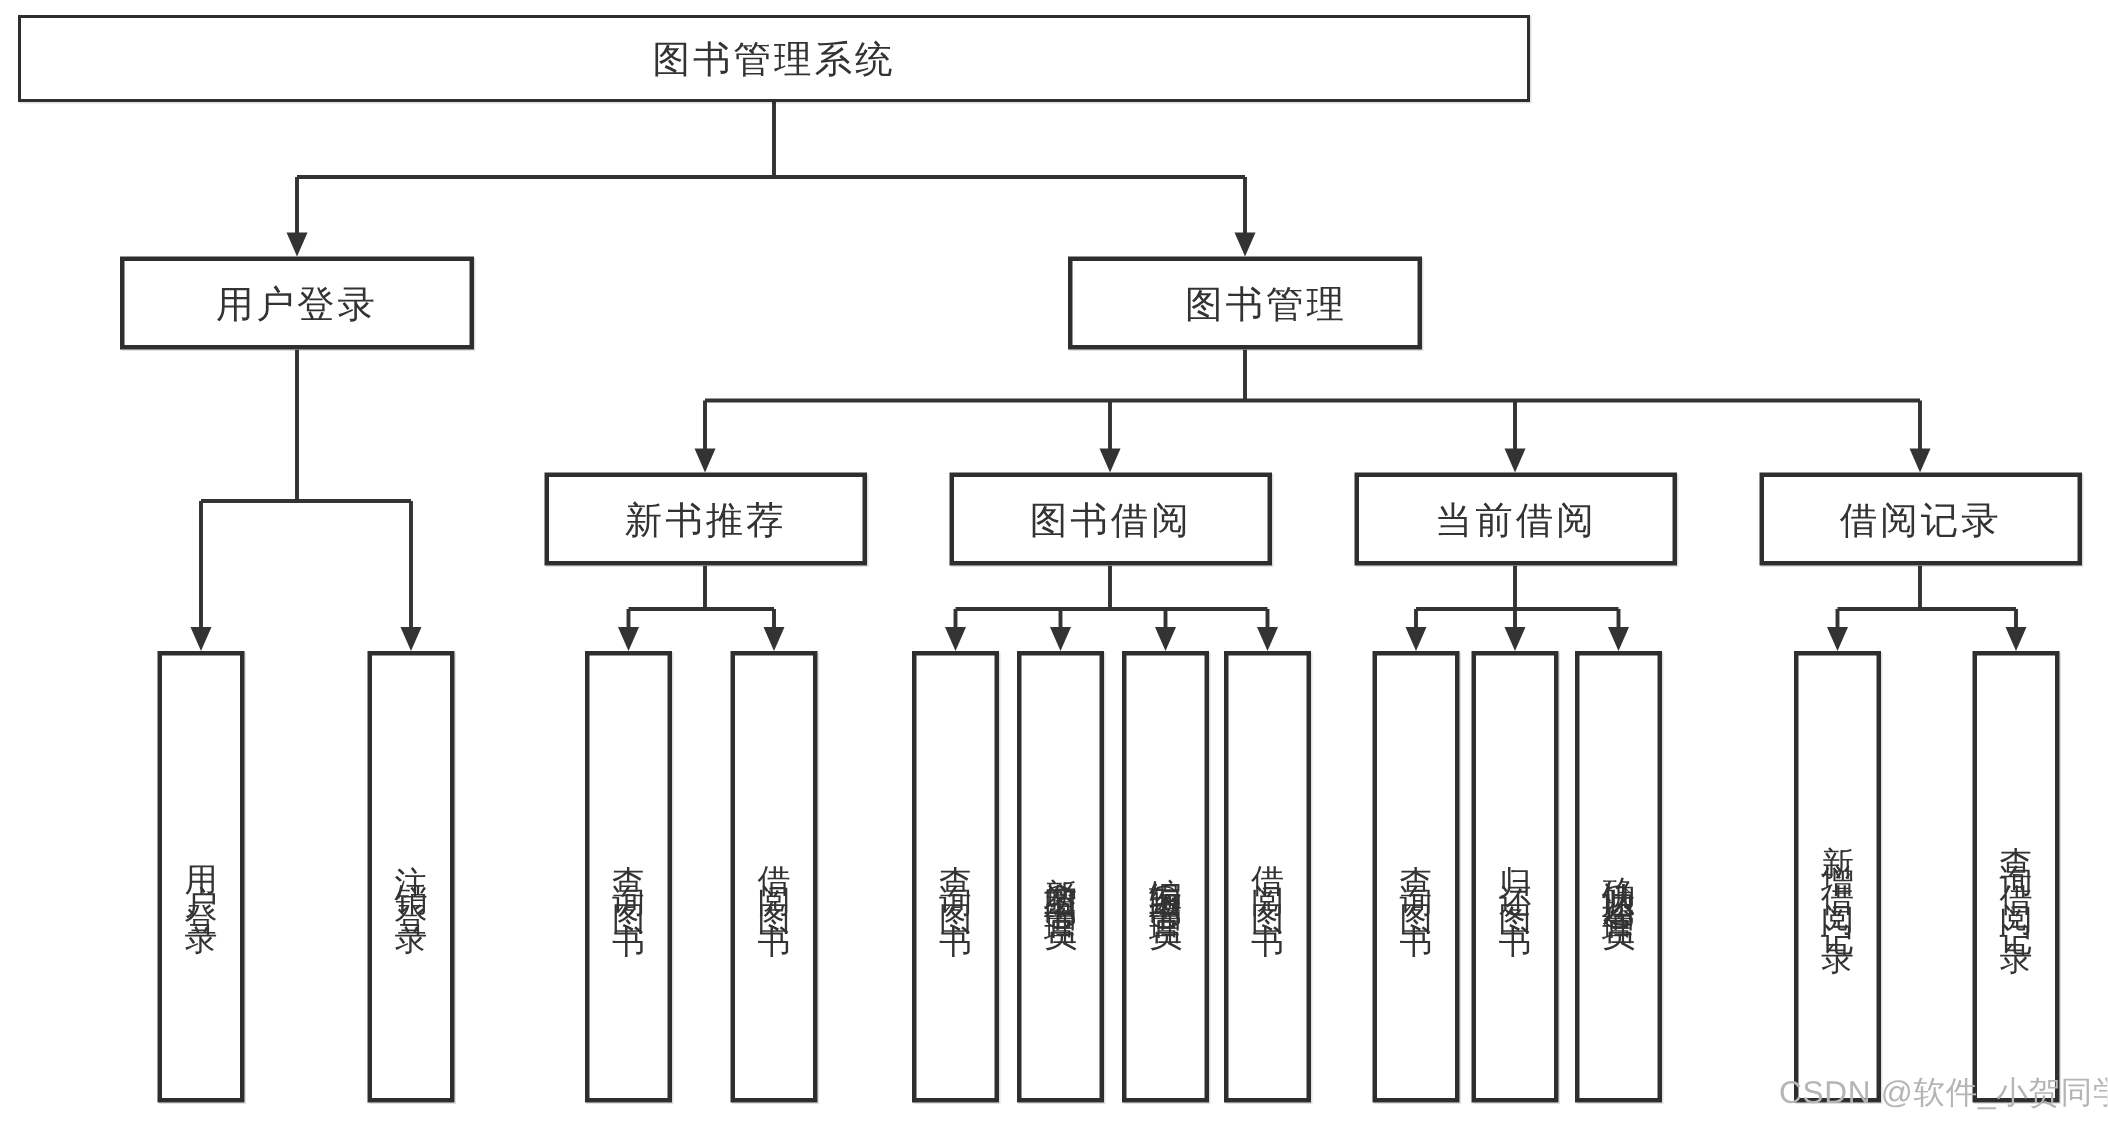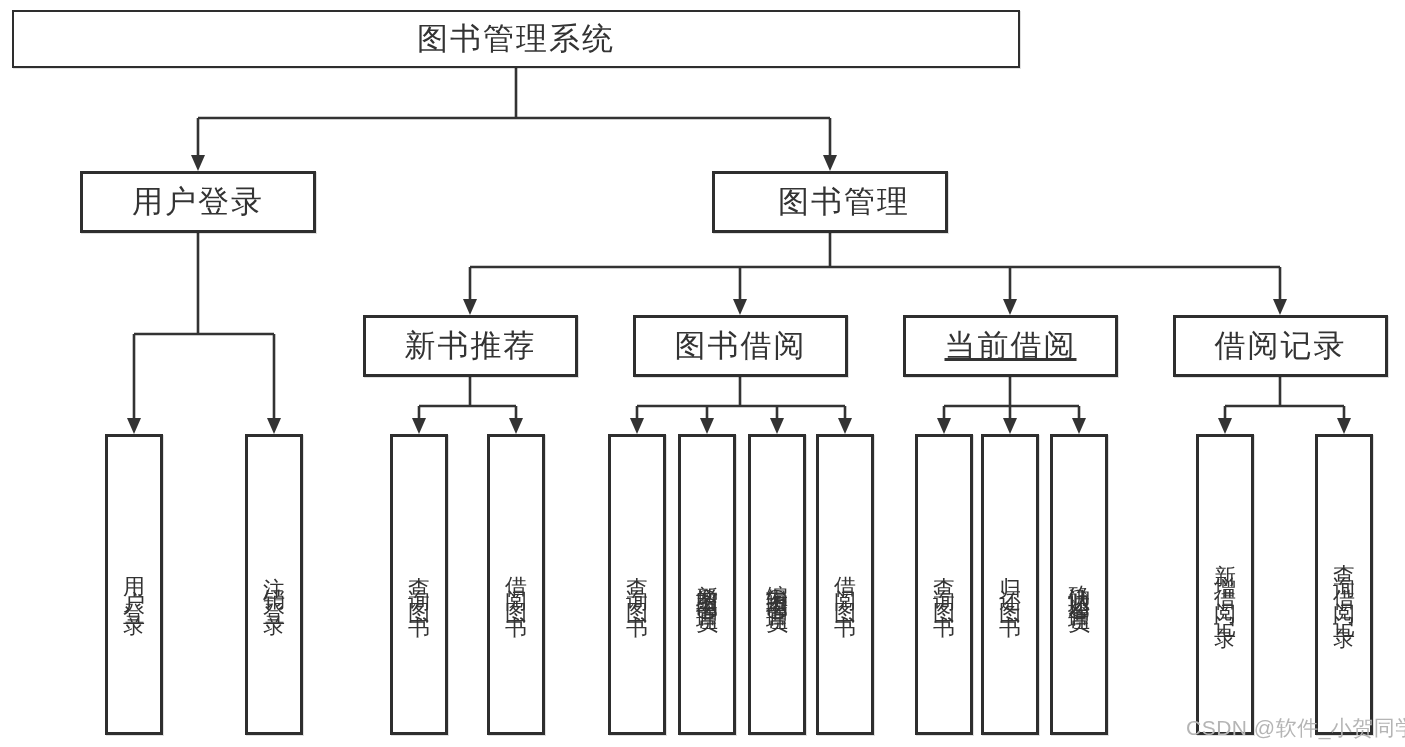--- a/index.html
+++ b/index.html
@@ -20,21 +20,21 @@
   .connectors{position:absolute;left:0;top:0;width:1405px;height:747px;z-index:1;}
   .connectors path{stroke:var(--line);stroke-width:2.6;fill:none;}
   .connectors polygon{fill:var(--line);stroke:none;}
   .node{
     position:absolute;
     box-sizing:border-box;
     background:var(--bg);
     border:3px solid var(--border);
     display:flex;align-items:center;justify-content:center;
     color:var(--text);
-    font-size:31px;
+    font-size:25px;
     letter-spacing:2px;
     z-index:2;
     box-shadow:1px 1px 0 rgba(0,0,0,0.12);
   }
   .node.root{border-width:2.5px;}
   .leaf{
     position:absolute;
     box-sizing:border-box;
     top:434px;height:301px;width:58px;
     background:var(--bg);
@@ -122,21 +122,21 @@
   <div class="node" style="left:712px;top:171px;width:236px;height:62px;padding-left:28px;">
     <span>图书管理</span>
   </div>
 
   <div class="node" style="left:363px;top:315px;width:215px;height:62px;text-align:right;">
     <span>新书推荐</span>
   </div>
   <div class="node" style="left:633px;top:315px;width:215px;height:62px;">
     <span>图书借阅</span>
   </div>
-  <div class="node" style="left:903px;top:315px;width:215px;height:62px;text-decoration:underline;">
+  <div class="node" style="left:903px;top:315px;width:215px;height:62px;">
     <span>当前借阅</span>
   </div>
   <div class="node" style="left:1173px;top:315px;width:215px;height:62px;">
     <span>借阅记录</span>
   </div>
 
   <div class="leaf" style="left:105px;">
     <span class="vtext">用户登录</span>
   </div>
   <div class="leaf" style="left:245px;">

